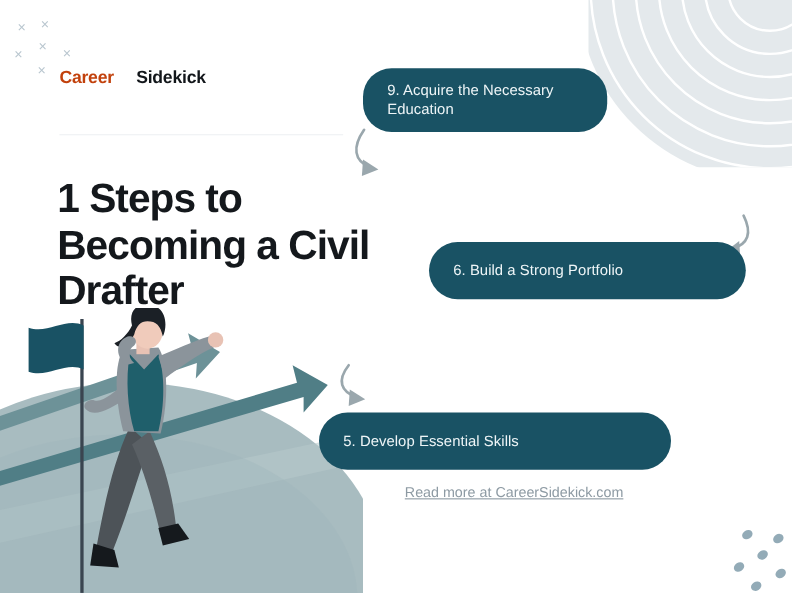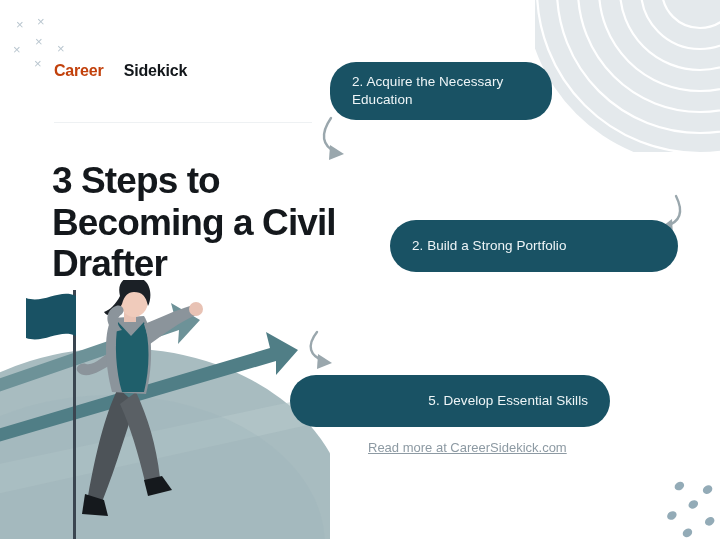--- a/index.html
+++ b/index.html
@@ -217,31 +217,31 @@
       <path d="M 672 219 L 659 229 L 673 235 Z"></path>
       <path d="M 318 354 L 332 363 L 317 369 Z"></path>
     </g>
   </svg>
 
   <div class="logo-block">
     <div class="logo-text"><span class="logo-career">Career</span><span>&nbsp;</span><span class="logo-sidekick">Sidekick</span></div>
   </div>
   <div class="divider"></div>
 
-  <h1 class="headline">3 Steps to Becoming a Civil Drafter</h1>
+  <h1 class="headline">1 Steps to Becoming a Civil Drafter</h1>
 
   <div class="step" style="left:330px; top:62px;  width:222px; height:58px;">
-    <span>2. Acquire the Necessary Education</span>
+    <span>9. Acquire the Necessary Education</span>
   </div>
 
 
   <div class="step" style="left:390px; top:220px; width:288px; height:52px;">
-    <span>2. Build a Strong Portfolio</span>
-  </div>
-
-
-  <div class="step" style="left:290px; top:375px; width:320px; height:52px;justify-content:flex-end;">
+    <span>6. Build a Strong Portfolio</span>
+  </div>
+
+
+  <div class="step" style="left:290px; top:375px; width:320px; height:52px;">
     <span>5. Develop Essential Skills</span>
   </div>
 
   <a class="readmore" href="#">Read more at CareerSidekick.com</a>
 
 </div>
 
 </body></html>

